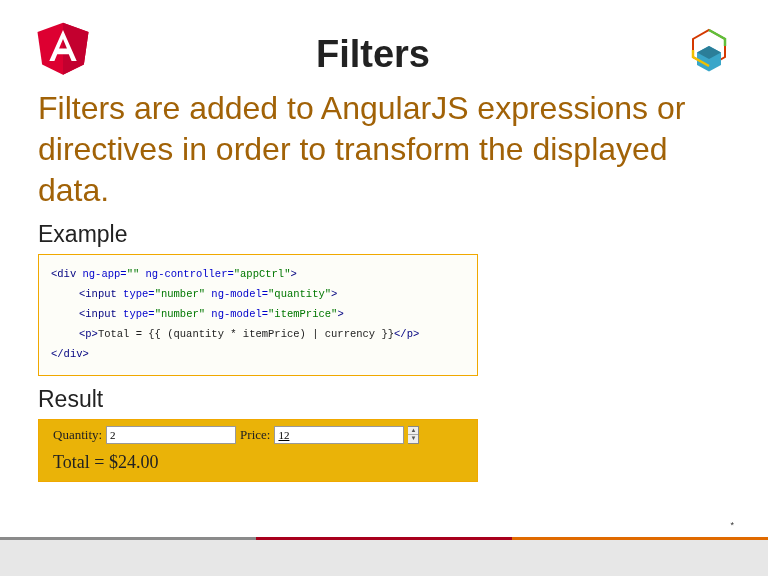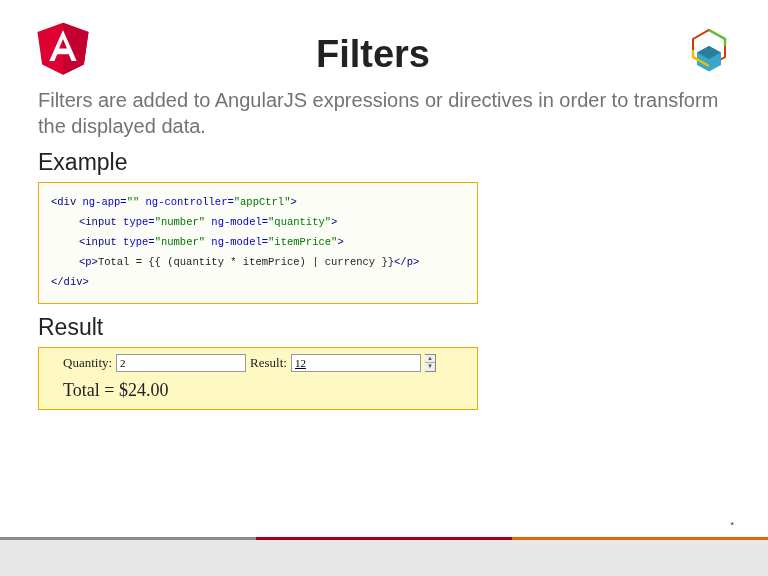--- a/index.html
+++ b/index.html
@@ -31,22 +31,22 @@
   }
   .cube-logo {
     width: 50px;
     height: 50px;
     flex-shrink: 0;
   }
   .body {
     padding: 8px 38px 0 38px;
   }
   .para {
-    font-size: 20px;
-    color: #737373;
+    font-size: 32px;
+    color: #a16207;
     line-height: 1.28;
     margin-bottom: 10px;
   }
   .label {
     font-size: 23px;
     color: #222;
     margin-top: 10px;
     margin-bottom: 6px;
   }
   .code-box {
@@ -58,23 +58,23 @@
     font-size: 10.5px;
     line-height: 1.9;
   }
   .code-box .tag { color: #000080; }
   .code-box .attr { color: #0000cc; }
   .code-box .val { color: #007700; }
   .code-box .txt { color: #222; }
   .indent { padding-left: 28px; display: block; }
   .result-box {
     border: 1px solid #f0a800;
-    background: #fef9c3;
+    background: #eab308;
     width: 440px;
-    padding: 6px 8px 8px 24px;
+    padding: 6px 8px 8px 14px;
     font-family: "Times New Roman", serif;
     font-size: 13px;
     color: #222;
   }
   .result-row {
     display: flex;
     align-items: center;
     gap: 4px;
     margin-bottom: 8px;
   }
@@ -166,21 +166,21 @@
     </span>
     <div><span class="tag">&lt;/div&gt;</span></div>
   </div>
 
   <div class="label">Result</div>
 
   <div class="result-box">
     <div class="result-row">
       <span class="lbl">Quantity:</span>
       <input class="num-input q" value="2" style="">
-      <span class="lbl">Result:</span>
+      <span class="lbl">Price:</span>
       <input class="num-input p" value="12" style="">
         <div class="stepper">
           <div>▲</div>
           <div>▼</div>
         </div>
     </div>
     <div class="total">Total = $24.00</div>
   </div>
 </div>
 

